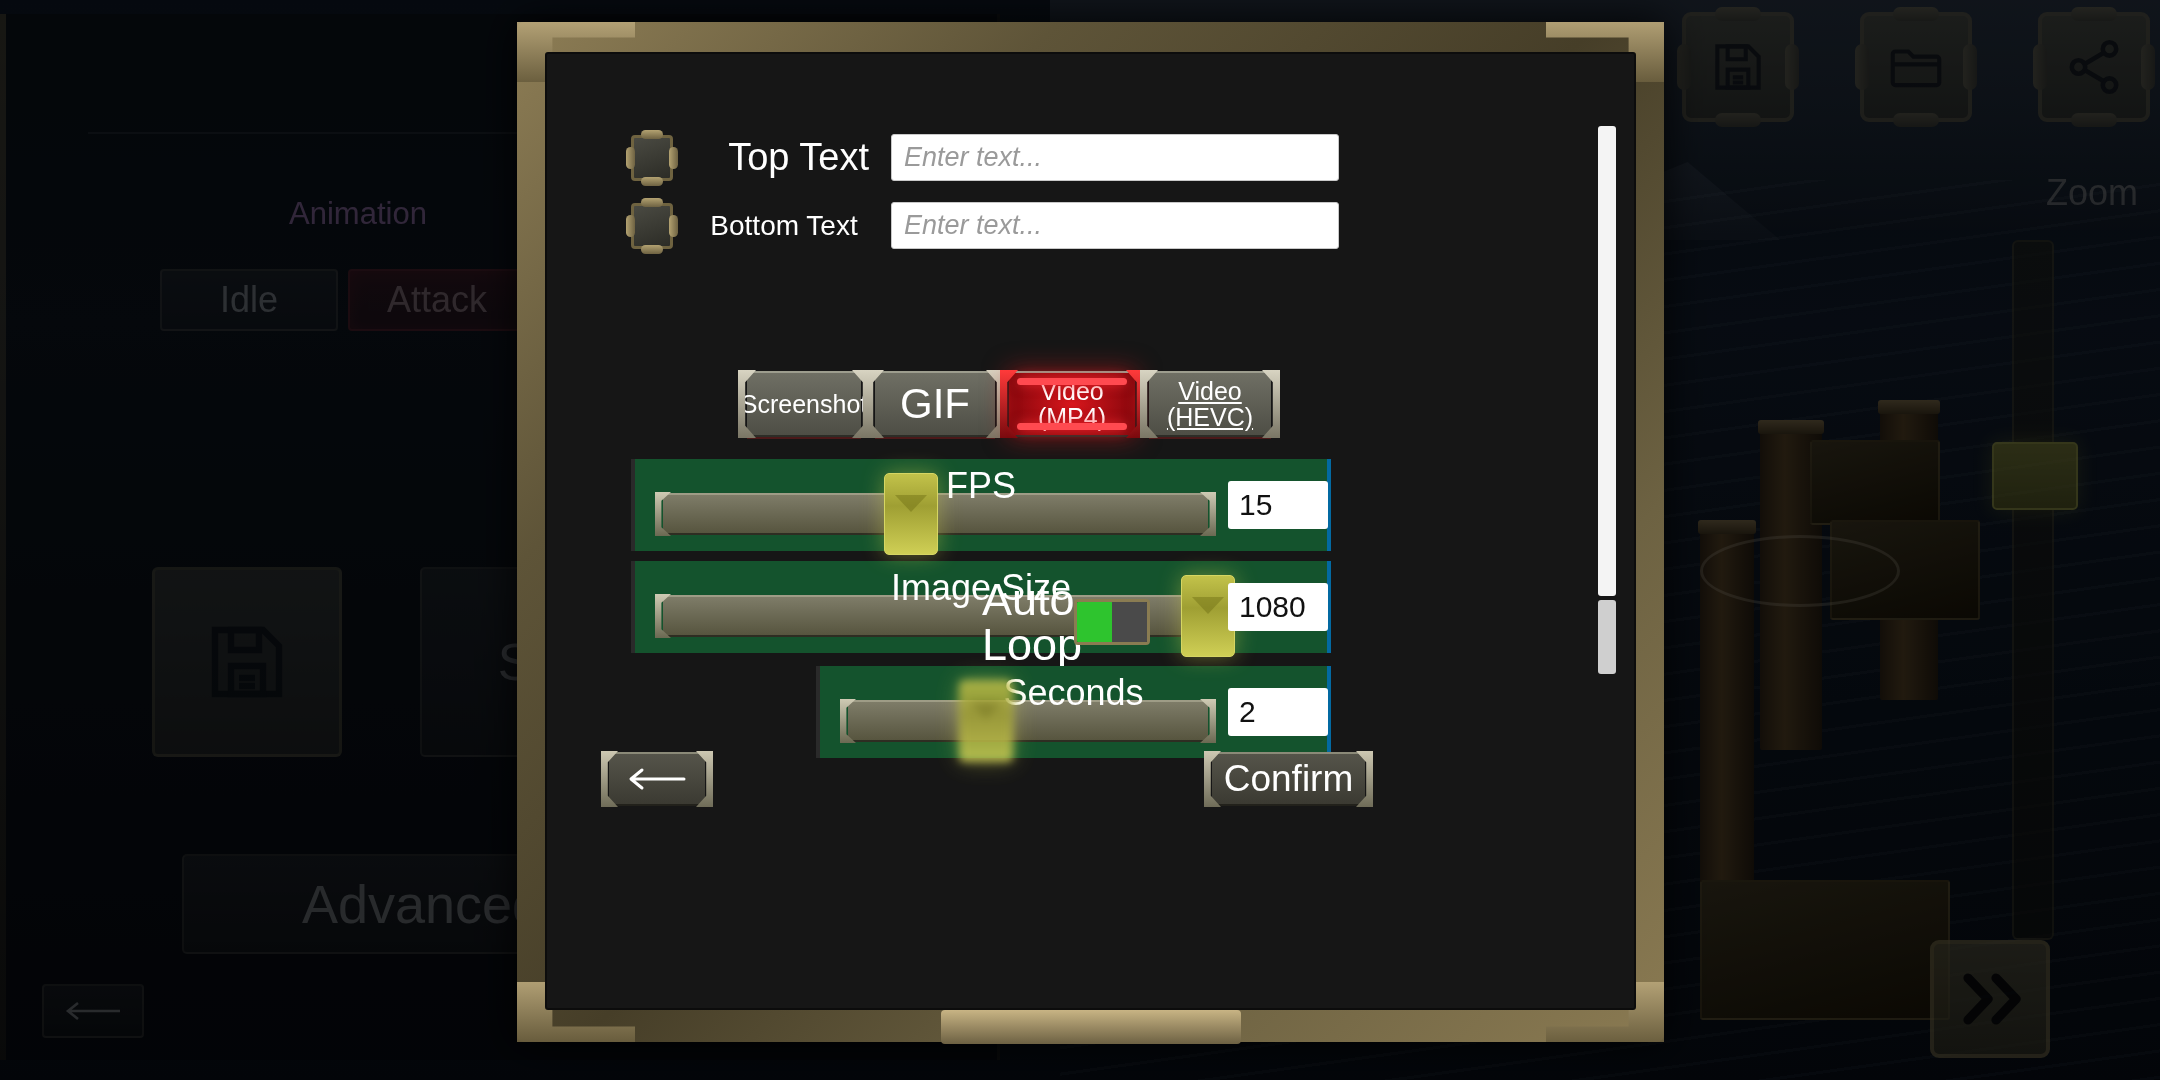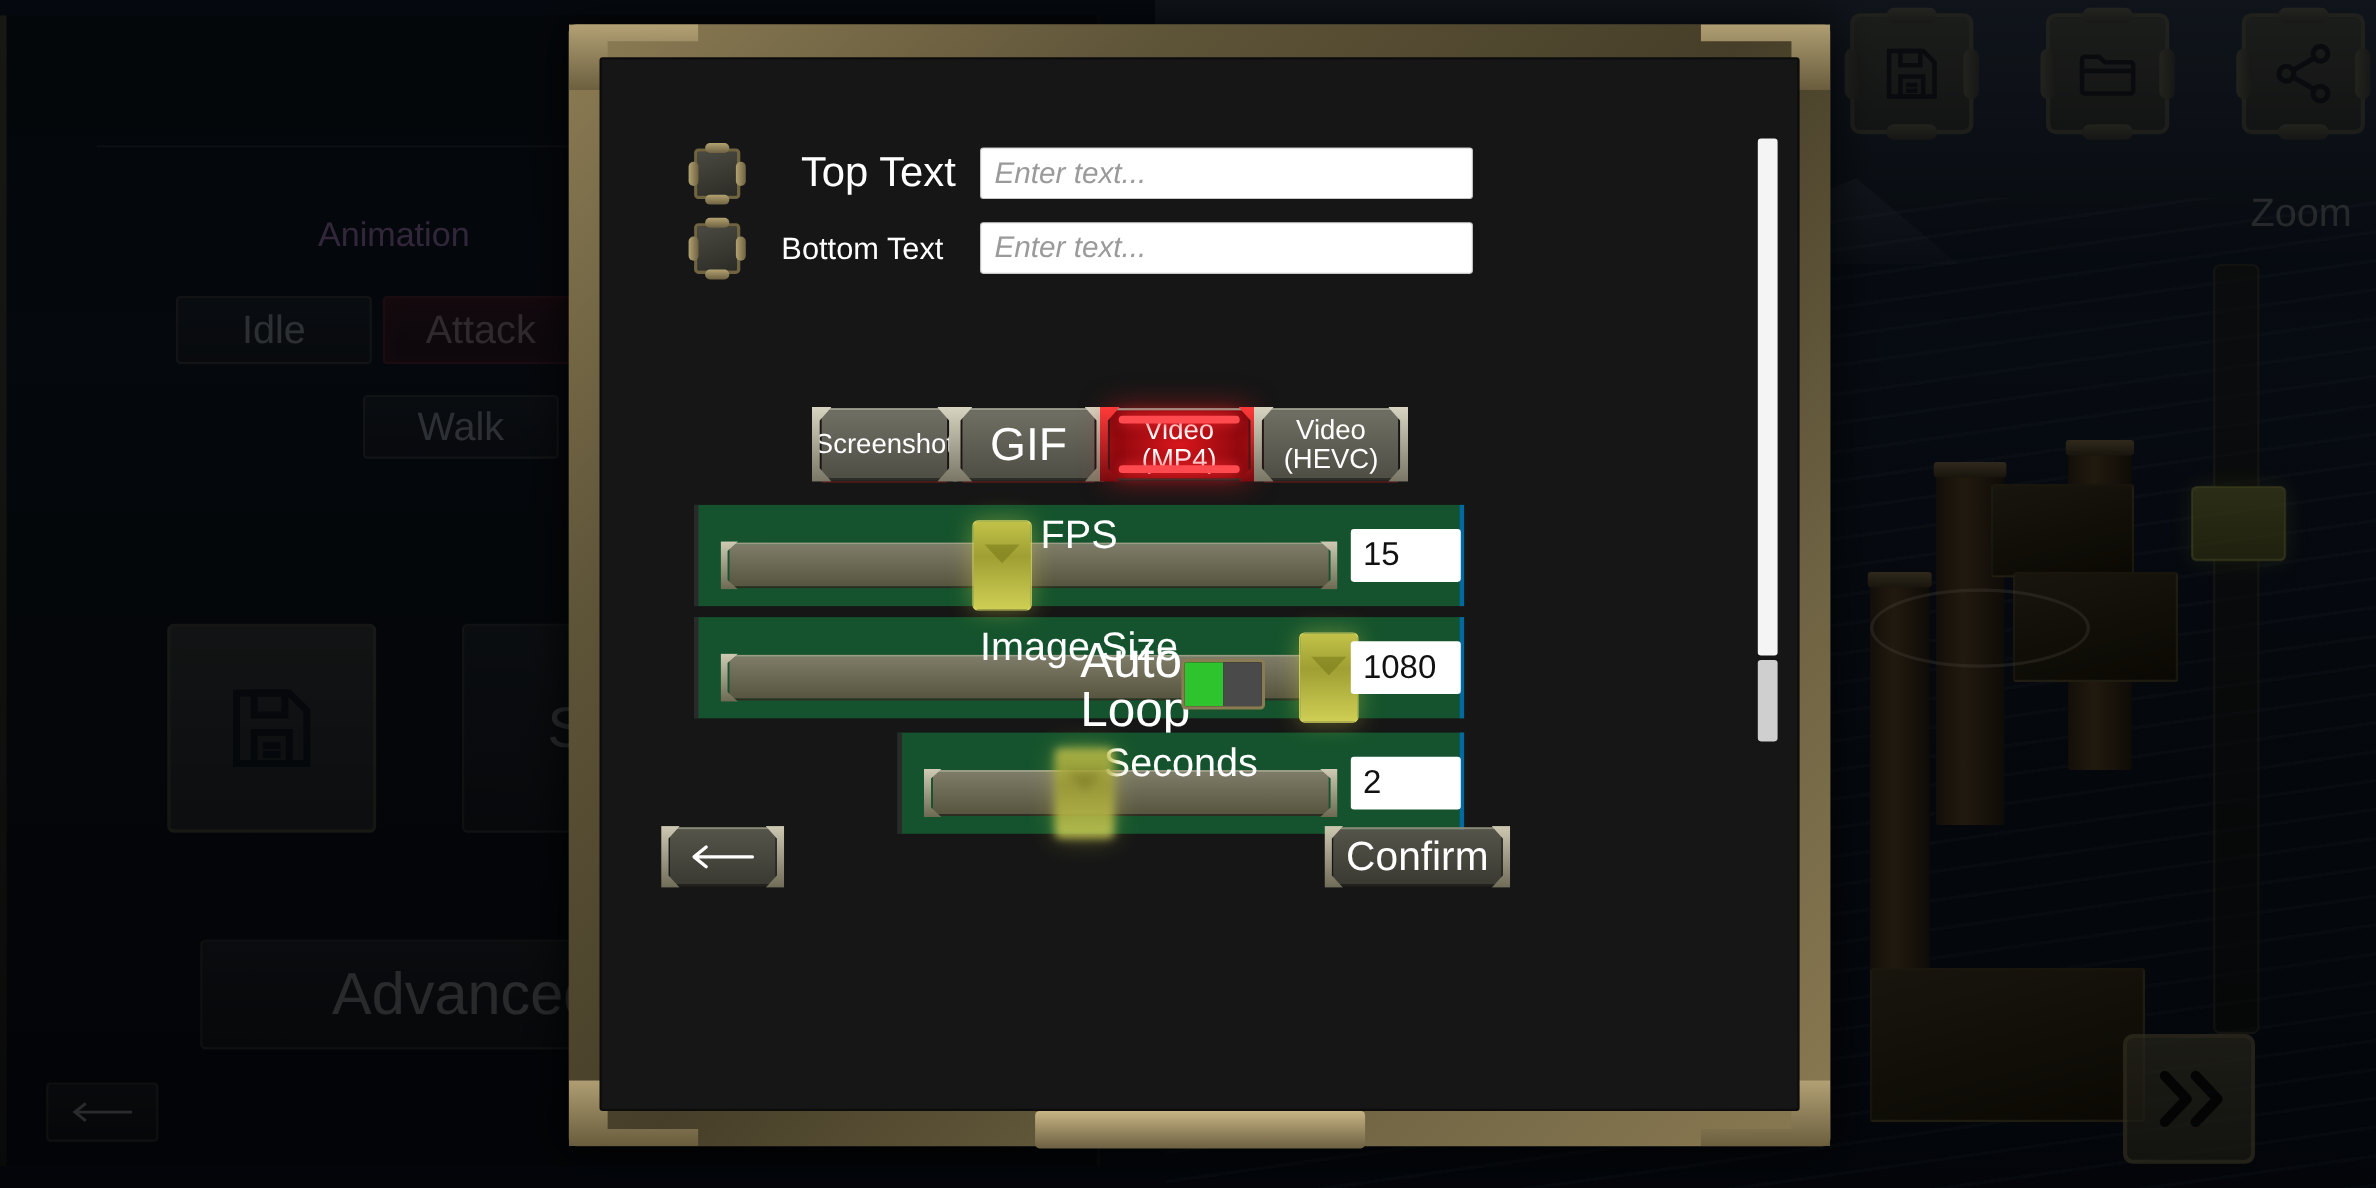--- a/index.html
+++ b/index.html
@@ -387,23 +387,20 @@
   <div class="bg-panel-edge"></div>
 
   <div class="bg-rule"></div>
   <div class="bg-sub">Animation</div>
 
   <div class="bg-btn" style="left:160px;top:255px;width:178px;height:62px;">
     <span>Idle</span>
   </div>
   <div class="bg-btn red" style="left:348px;top:255px;width:178px;height:62px;">
     <span>Attack</span>
-  </div>
-  <div class="bg-btn" style="left:330px;top:345px;width:178px;height:58px;">
-    <span>Walk</span>
   </div>
 
   <div class="bg-iconbtn" style="left:152px;top:553px;width:190px;height:190px;">
     <svg width="96" height="96" viewBox="0 0 24 24" fill="none" stroke="#111" stroke-width="1.6">
       <path d="M4 4h12l4 4v12H4z"></path>
         <path d="M8 4h7v5H8z"></path>
         <path d="M8 13h8v7H8z"></path>
       <path d="M10 16h4M10 18h4"></path>
     </svg>
   </div>
@@ -504,21 +501,21 @@
       <div class="fmt-btn" style="width:120px;font-size:42px;">
         <span class="cap l"></span>
         <span class="cap r"></span>
         <span>GIF</span>
       </div>
       <div class="fmt-btn active" style="width:126px;font-size:25px;">
         <span class="cap l"></span>
         <span class="cap r"></span>
         <span>Video (MP4)</span>
       </div>
-      <div class="fmt-btn" style="width:122px;font-size:25px;">
+      <div class="fmt-btn" style="width:122px;font-size:25px;text-decoration:underline;">
         <span class="cap l"></span>
         <span class="cap r"></span>
         <span>Video (HEVC)</span>
       </div>
     </div>
 
     <div class="sl-box" style="left:84px;top:405px;width:700px;height:92px;">
       <div class="sl-title">FPS</div>
       <div class="sl-track" style="left:28px;top:34px;width:545px;"></div>
       <div class="sl-knob" style="left:249px;top:14px;"></div>

